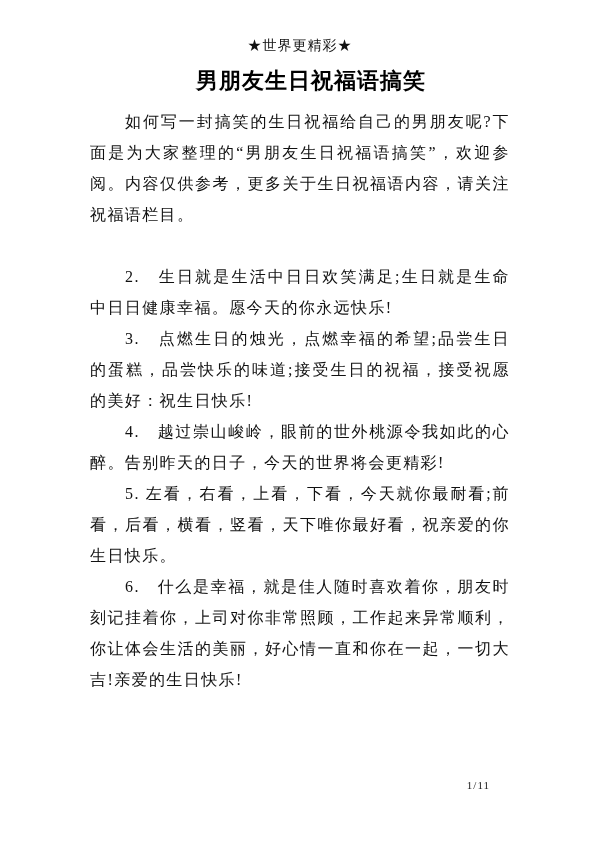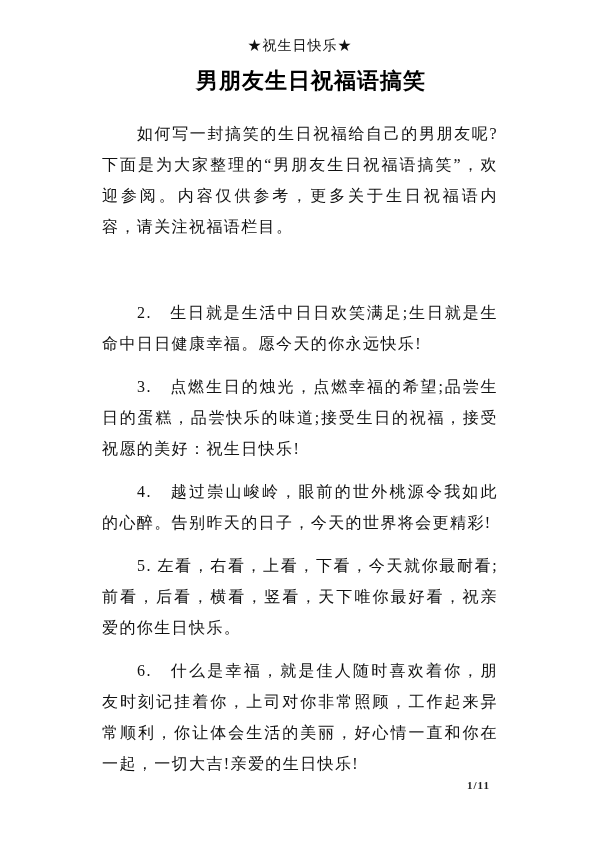--- a/index.html
+++ b/index.html
@@ -40,49 +40,48 @@
     color: #000000;
     padding-left: 11px;
   }
   .doc-body {
     position: absolute;
     top: 106px;
     left: 90px;
     width: 420px;
   }
   .para {
-    margin: 12px;
+    margin: 0;
     font-size: 16px;
     line-height: 31px;
     min-height: 31px;
     letter-spacing: 1.4px;
     text-align: justify;
     text-justify: inter-character;
     text-indent: 35px;
     white-space: pre-wrap;
     word-break: break-all;
     color: #111111;
   }
   .doc-footer {
     position: absolute;
     top: 779px;
     left: 90px;
     width: 400px;
     text-align: right;
     font-size: 11px;
     letter-spacing: 1px;
     color: #222222;
-    font-weight: bold;
   }
 </style>
 </head>
 <body>
 
 <div class="page">
-  <div class="doc-header">★祝生日快乐★</div>
+  <div class="doc-header">★世界更精彩★</div>
 
   <h1 class="doc-title">男朋友生日祝福语搞笑</h1>
 
   <div class="doc-body">
 
   <p class="para">如何写一封搞笑的生日祝福给自己的男朋友呢?下面是为大家整理的“男朋友生日祝福语搞笑”，欢迎参阅。内容仅供参考，更多关于生日祝福语内容，请关注祝福语栏目。</p>
       <p class="para"></p>
       <p class="para">2.　生日就是生活中日日欢笑满足;生日就是生命中日日健康幸福。愿今天的你永远快乐!</p>
       <p class="para">3.　点燃生日的烛光，点燃幸福的希望;品尝生日的蛋糕，品尝快乐的味道;接受生日的祝福，接受祝愿的美好：祝生日快乐!</p>
       <p class="para">4.　越过崇山峻岭，眼前的世外桃源令我如此的心醉。告别昨天的日子，今天的世界将会更精彩!</p>

